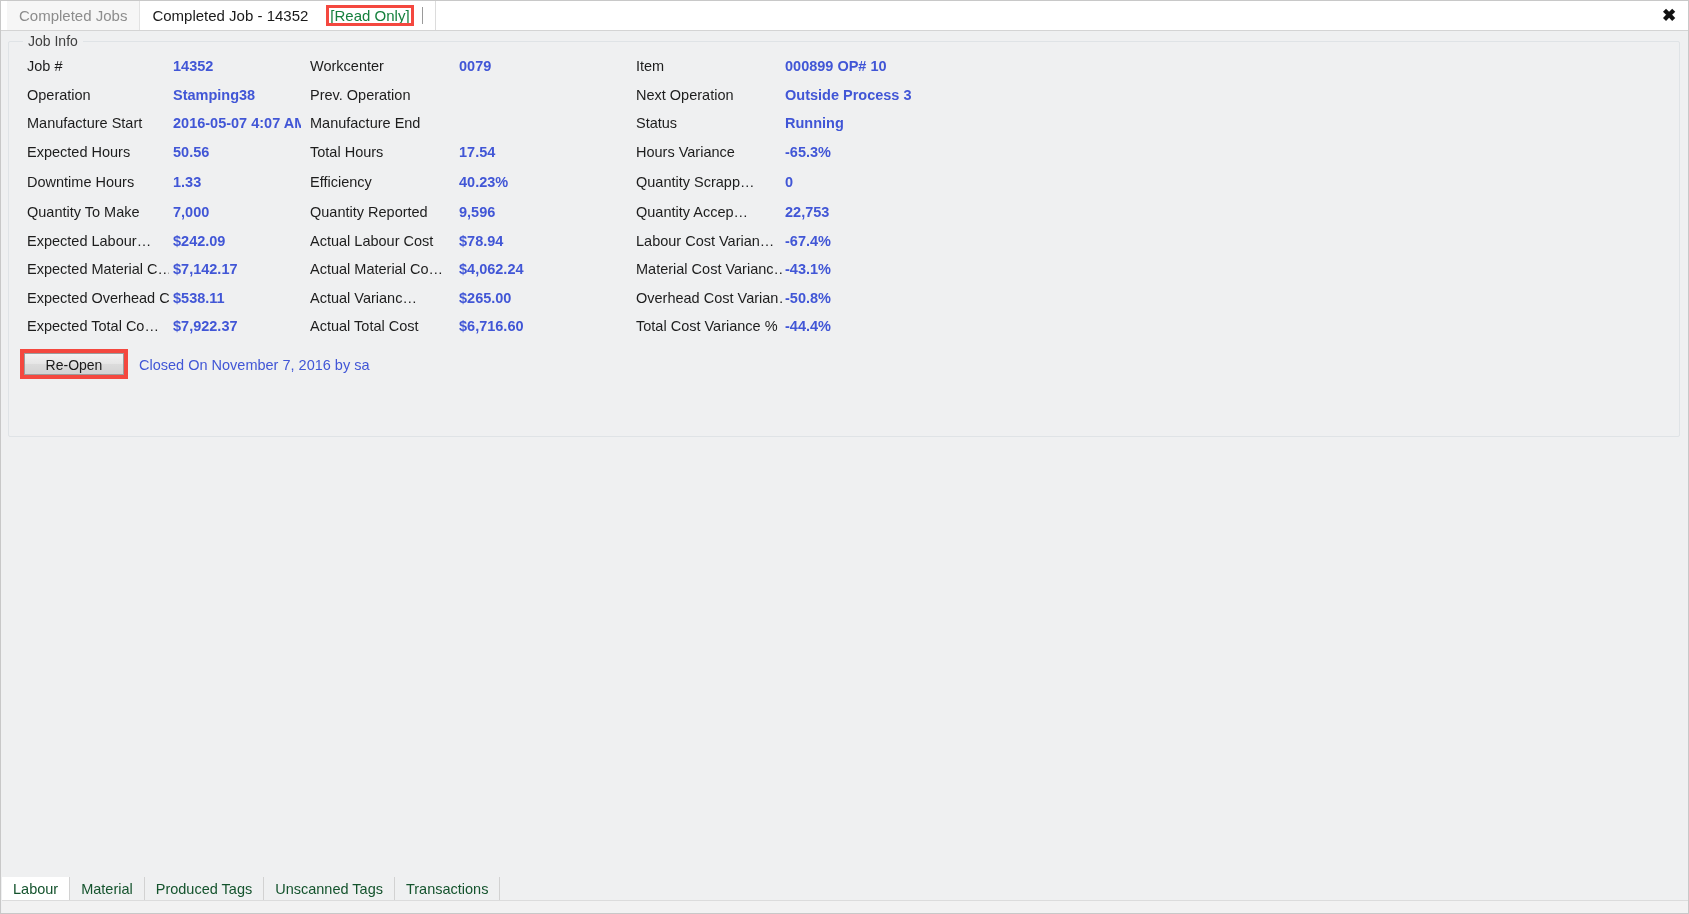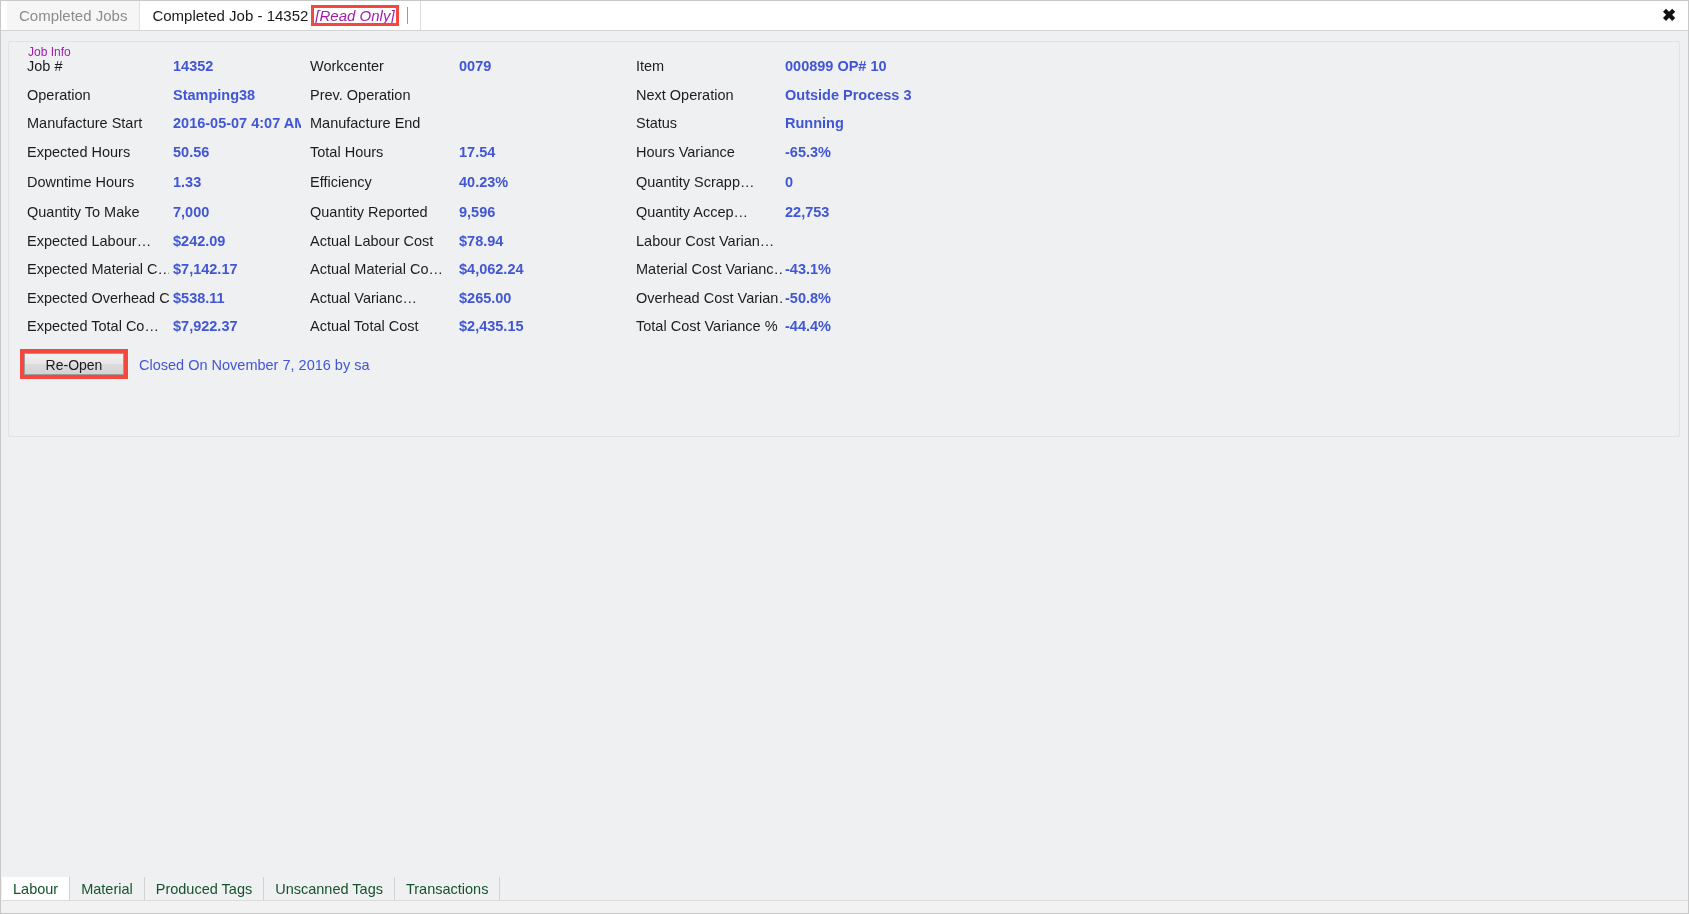--- a/index.html
+++ b/index.html
@@ -57,27 +57,26 @@
     border-right: 1px solid #dcdcdc;
   }
   .top-tab .tab-caret {
     display: inline-block;
     width: 1px;
     height: 17px;
     background: #9a9a9a;
     margin-left: 10px;
   }
   .readonly-badge {
-    margin-left: 5px;
+    margin-left: 20px;
     padding: 0px 2px;
-    color: #a21caf;
+    color: #15803d;
     outline: 3px solid #f4483f;
     outline-offset: -1px;
     position: relative;
-    font-style: italic;
   }
   .close-x {
     position: absolute;
     right: 10px;
     top: 3px;
     width: 22px;
     height: 22px;
     display: flex;
     align-items: center;
     justify-content: center;
@@ -99,24 +98,23 @@
     border-radius: 2px;
     background: #eff0f1;
     box-sizing: border-box;
   }
   .groupbox-legend {
     position: absolute;
     left: 14px;
     top: -9px;
     padding: 0 5px;
     background: #eff0f1;
-    font-size: 12px;
-    color: #a21caf;
+    font-size: 14px;
+    color: #404040;
     white-space: nowrap;
-    margin-top: 12px;
   }
 
   .fields {
     position: absolute;
     left: 0;
     top: 10px;
     width: 100%;
   }
   .row {
     position: relative;
@@ -323,20 +321,21 @@
         <div class="cell lbl c3-l">Quantity Accep…</div>
         <div class="cell val c3-v">22,753</div>
       </div>
 
       <div class="row">
         <div class="cell lbl c1-l">Expected  Labour…</div>
         <div class="cell val c1-v">$242.09</div>
         <div class="cell lbl c2-l">Actual Labour Cost</div>
         <div class="cell val c2-v">$78.94</div>
         <div class="cell lbl c3-l">Labour Cost Varian…</div>
+        <div class="cell val c3-v">-67.4%</div>
       </div>
 
       <div class="row">
         <div class="cell lbl c1-l">Expected Material C…</div>
         <div class="cell val c1-v">$7,142.17</div>
         <div class="cell lbl c2-l">Actual Material Co…</div>
         <div class="cell val c2-v">$4,062.24</div>
         <div class="cell lbl c3-l">Material Cost Varianc…</div>
         <div class="cell val c3-v">-43.1%</div>
       </div>
@@ -347,21 +346,21 @@
         <div class="cell lbl c2-l">Actual  Varianc…</div>
         <div class="cell val c2-v">$265.00</div>
         <div class="cell lbl c3-l">Overhead Cost Varian…</div>
         <div class="cell val c3-v">-50.8%</div>
       </div>
 
       <div class="row">
         <div class="cell lbl c1-l">Expected Total Co…</div>
         <div class="cell val c1-v">$7,922.37</div>
         <div class="cell lbl c2-l">Actual Total Cost</div>
-        <div class="cell val c2-v">$2,435.15</div>
+        <div class="cell val c2-v">$6,716.60</div>
         <div class="cell lbl c3-l">Total Cost Variance %</div>
         <div class="cell val c3-v">-44.4%</div>
       </div>
 
     </div>
 
     <div class="reopen-row">
       <div class="reopen-wrap">
         <button class="reopen-btn">Re-Open</button>
       </div>

